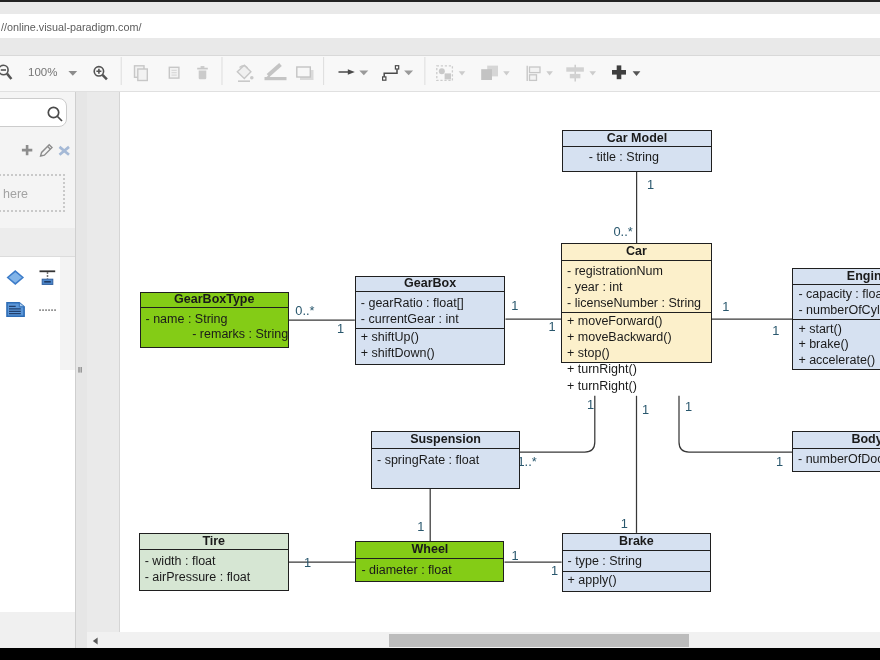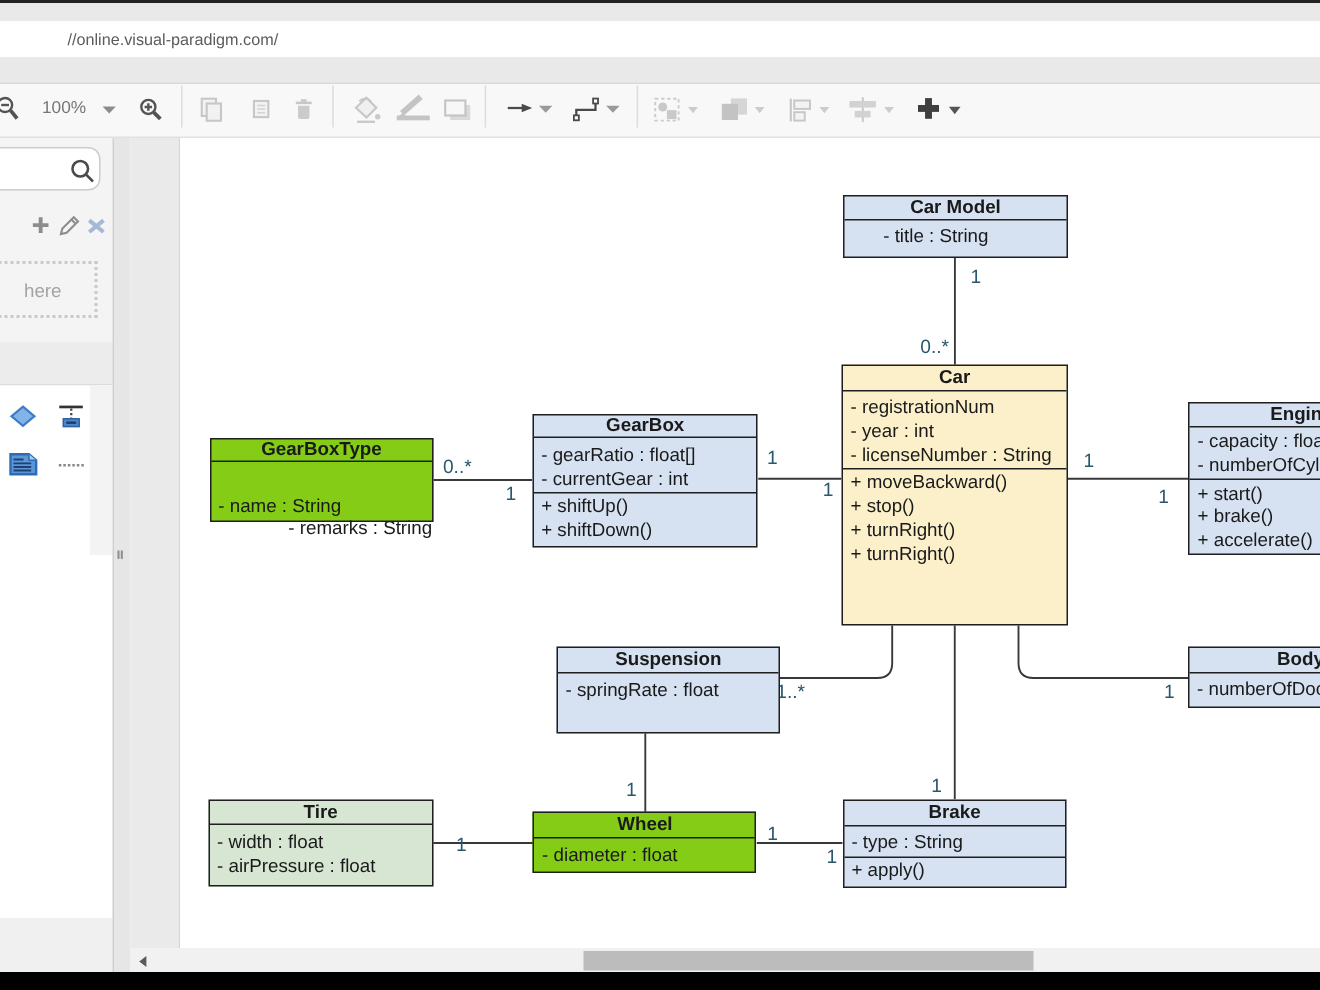--- a/index.html
+++ b/index.html
@@ -3,36 +3,36 @@
 <meta charset="utf-8">
 <style>
   html,body{margin:0;padding:0;}
   body{width:880px;height:660px;overflow:hidden;position:relative;
        font-family:"Liberation Sans",sans-serif;background:#fff;}
   .abs{position:absolute;}
   
   #topbar{left:0;top:0;width:880px;height:2px;background:#222;}
   #chrome1{left:0;top:2px;width:880px;height:12px;background:#e9e9e9;}
   #urlbar{left:0;top:14px;width:880px;height:24px;background:#fff;}
-  #urltext{left:1px;top:21px;font-size:10.8px;color:#5c5c5c;margin-left:44px;}
+  #urltext{left:1px;top:21px;font-size:10.8px;color:#5c5c5c;}
   #chrome2{left:0;top:38px;width:880px;height:16.5px;background:#e9e9e9;border-bottom:1px solid #d9d9d9;}
   #toolbar{left:0;top:55.5px;width:880px;height:35px;background:#f8f8f8;border-bottom:1px solid #e0e0e0;}
   
   #panel{left:0;top:91.5px;width:75px;height:556.5px;background:#f4f4f4;}
   #panelband{left:0;top:228px;width:75px;height:28px;background:#ececec;border-bottom:1px solid #dcdcdc;}
   #palette{left:0;top:256.5px;width:75px;height:355px;background:#fff;}
   #palscroll{left:60px;top:257px;width:15px;height:113px;background:#f3f3f3;}
   #panelbottom{left:0;top:611.5px;width:75px;height:36.5px;background:#f0f0f0;}
   #panelborder{left:75px;top:91.5px;width:1px;height:556.5px;background:#cfcfcf;}
   #gutter{left:76px;top:91.5px;width:11px;height:556.5px;background:#e6e6e6;}
   #canvasbg{left:87px;top:91.5px;width:32px;height:540.3px;background:#eaeaea;}
   #page{left:119px;top:91.5px;width:761px;height:540.3px;background:#fff;border-left:1px solid #d5d5d5;}
   #searchbox{left:-20px;top:97.5px;width:84.5px;height:27.6px;background:#fff;border:1px solid #ccc;border-radius:8px;}
   #dashbox{left:-12px;top:173.9px;width:73px;height:34.5px;border:2.2px dotted #c9c9c9;}
-  #heretext{left:16px;top:187.2px;font-size:12.5px;color:#a3a3a3;}
+  #heretext{left:3px;top:187.2px;font-size:12.5px;color:#a3a3a3;}
   
   #hscroll{left:87px;top:631.8px;width:793px;height:16.1px;background:#f1f1f1;}
   #hthumb{left:389px;top:634px;width:300px;height:12.5px;background:#bcbcbc;}
   #blackbar{left:0;top:647.9px;width:880px;height:12.1px;background:#000;}
   
   #zoomtext{left:28px;top:65.8px;font-size:11.5px;color:#757575;}
   
   .cls{position:absolute;box-sizing:border-box;border:1.2px solid #1f1f1f;
        font-size:12.5px;color:#1a1a1a;z-index:3;}
   .cls .t{font-weight:bold;text-align:center;border-bottom:1.2px solid #1f1f1f;
@@ -213,28 +213,29 @@
     <text x="551" y="575.3">1</text>
     <text x="620.8" y="528">1</text>
   </g>
 </svg>
 
 <div class="cls blue" style="left:561.8px;top:129.6px;width:150.4px;height:42.2px;">
   <div class="t" style="height:16.4px;line-height:15px;">Car Model</div>
   <div class="r" style="padding-top:2.5px;padding-left:26px;">- title : String</div>
 </div>
 
-<div class="cls yellow" style="left:561px;top:243.4px;width:150.8px;height:174px;">
+<div class="cls yellow" style="left:561px;top:243.4px;width:150.8px;height:120px;">
   <div class="t" style="height:16.2px;line-height:15px;">Car</div>
   <div class="sec" style="height:52.2px;padding-top:2px;">
     <div class="r">- registrationNum</div>
     <div class="r">- year : int</div>
     <div class="r">- licenseNumber : String</div>
   </div>
   <div>
+    <div class="r">+ moveForward()</div>
     <div class="r">+ moveBackward()</div>
     <div class="r">+ stop()</div>
     <div class="r">+ turnRight()</div>
     <div class="r">+ turnRight()</div>
   </div>
 </div>
 
 <div class="cls blue" style="left:354.8px;top:275.8px;width:150.7px;height:88.9px;">
   <div class="t" style="height:14.9px;line-height:13.8px;">GearBox</div>
   <div class="sec" style="height:37.6px;padding-top:3.4px;">
@@ -243,21 +244,21 @@
   </div>
   <div>
     <div class="r">+ shiftUp()</div>
     <div class="r">+ shiftDown()</div>
   </div>
 </div>
 
 <div class="cls orange" style="left:139.5px;top:291.5px;width:149.6px;height:56.9px;">
   <div class="t" style="height:15px;line-height:13.8px;">GearBoxType</div>
   <div style="padding-top:4.3px;">
-    <div class="r" style="line-height:15.5px;margin-top:18px;">- name : String</div>
+    <div class="r" style="line-height:15.5px;">- name : String</div>
     <div class="r" style="line-height:15.5px;text-align:right;">- remarks : String</div>
   </div>
 </div>
 
 <div class="cls blue" style="left:792.4px;top:267.6px;width:150.5px;height:102.8px;">
   <div class="t" style="height:16.7px;line-height:15.5px;">Engine</div>
   <div class="sec" style="height:35.1px;padding-top:1.8px;">
     <div class="r" style="line-height:15.5px;">- capacity : float</div>
     <div class="r" style="line-height:15.5px;">- numberOfCylinders : int</div>
   </div>

